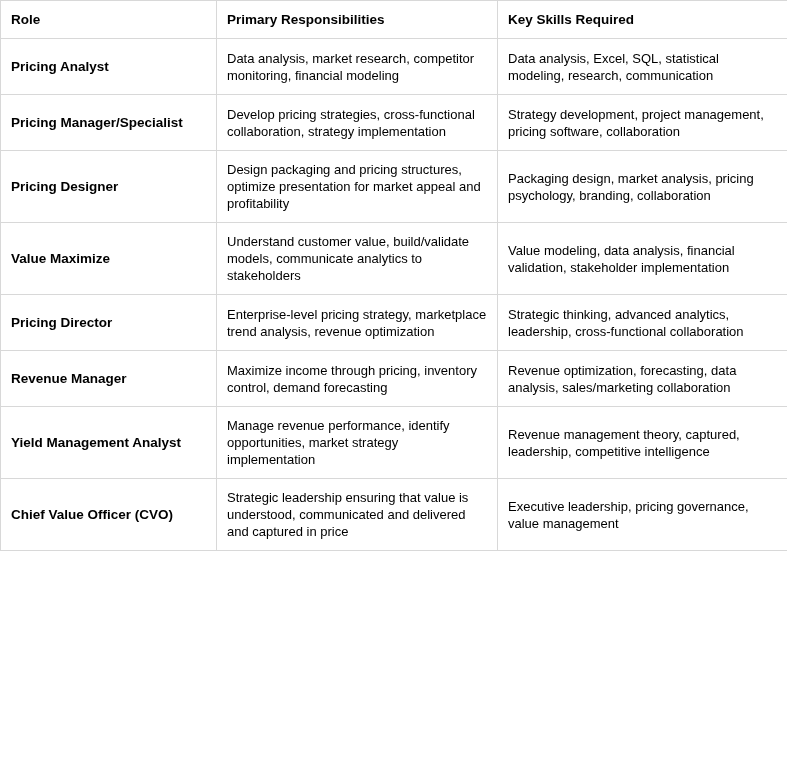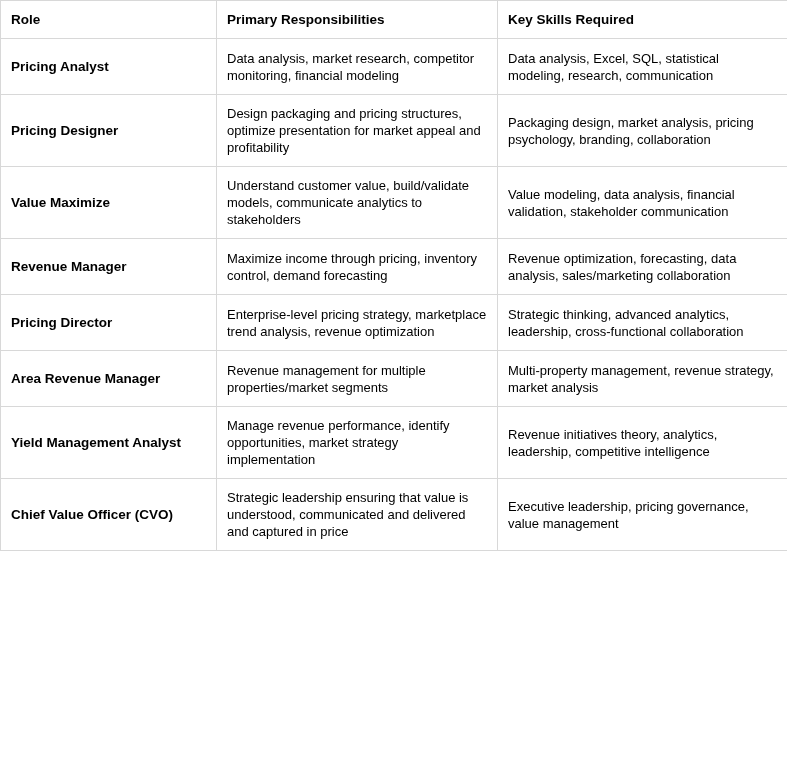--- a/index.html
+++ b/index.html
@@ -65,48 +65,48 @@
         <th>Key Skills Required</th>
       </tr>
     </thead>
     <tbody id="table-body">
         <tr>
           <td class="role">Pricing Analyst</td>
           <td>Data analysis, market research, competitor monitoring, financial modeling</td>
           <td>Data analysis, Excel, SQL, statistical modeling, research, communication</td>
         </tr>
         <tr>
+          <td class="role">Pricing Manager/Specialist</td>
+          <td>Develop pricing strategies, cross-functional collaboration, strategy implementation</td>
+          <td>Strategy development, project management, pricing software, collaboration</td>
+        </tr>
+        <tr>
           <td class="role">Pricing Designer</td>
           <td>Design packaging and pricing structures, optimize presentation for market appeal and profitability</td>
           <td>Packaging design, market analysis, pricing psychology, branding, collaboration</td>
         </tr>
         <tr>
           <td class="role">Value Maximize</td>
           <td>Understand customer value, build/validate models, communicate analytics to stakeholders</td>
-          <td>Value modeling, data analysis, financial validation, stakeholder communication</td>
+          <td>Value modeling, data analysis, financial validation, stakeholder implementation</td>
+        </tr>
+        <tr>
+          <td class="role">Pricing Director</td>
+          <td>Enterprise-level pricing strategy, marketplace trend analysis, revenue optimization</td>
+          <td>Strategic thinking, advanced analytics, leadership, cross-functional collaboration</td>
         </tr>
         <tr>
           <td class="role">Revenue Manager</td>
           <td>Maximize income through pricing, inventory control, demand forecasting</td>
           <td>Revenue optimization, forecasting, data analysis, sales/marketing collaboration</td>
         </tr>
         <tr>
-          <td class="role">Pricing Director</td>
-          <td>Enterprise-level pricing strategy, marketplace trend analysis, revenue optimization</td>
-          <td>Strategic thinking, advanced analytics, leadership, cross-functional collaboration</td>
-        </tr>
-        <tr>
-          <td class="role">Area Revenue Manager</td>
-          <td>Revenue management for multiple properties/market segments</td>
-          <td>Multi-property management, revenue strategy, market analysis</td>
-        </tr>
-        <tr>
           <td class="role">Yield Management Analyst</td>
           <td>Manage revenue performance, identify opportunities, market strategy implementation</td>
-          <td>Revenue initiatives theory, analytics, leadership, competitive intelligence</td>
+          <td>Revenue management theory, captured, leadership, competitive intelligence</td>
         </tr>
         <tr>
           <td class="role">Chief Value Officer (CVO)</td>
           <td>Strategic leadership ensuring that value is understood, communicated and delivered and captured in price</td>
           <td>Executive leadership, pricing governance, value management</td>
         </tr>
       </tbody>
   </table>
 </div>
 

